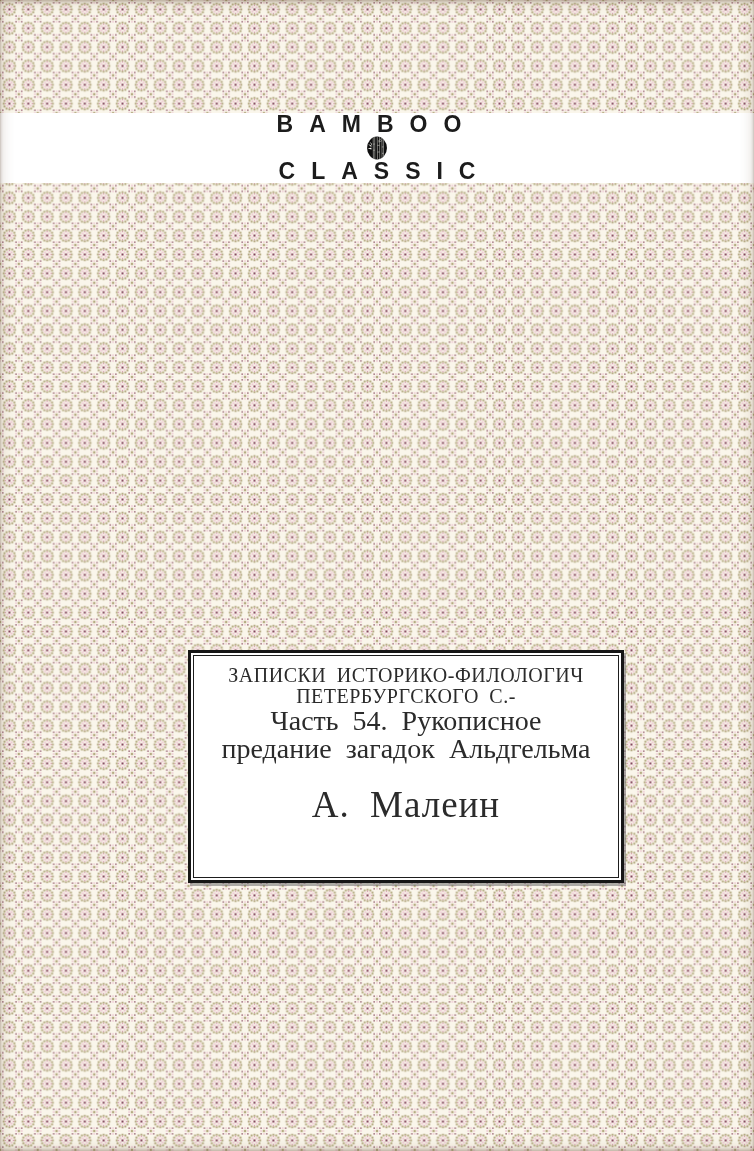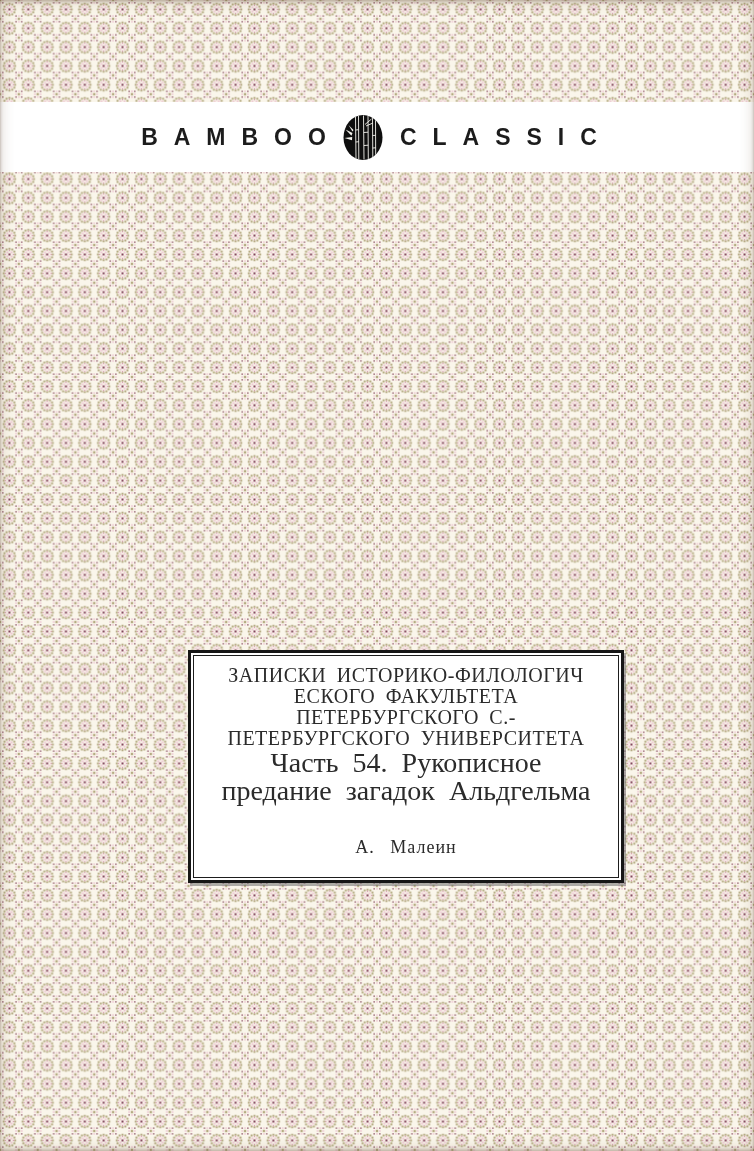--- a/index.html
+++ b/index.html
@@ -6,23 +6,23 @@
   .cover{
     position:relative;
     width:754px;height:1151px;
     overflow:hidden;
     background:#faf6eb;
     font-family:"Liberation Serif",serif;
   }
   .bg{position:absolute;left:0;top:0;display:block;}
   
   .band{
-    position:absolute;left:0;top:102px;width:754px;height:70px;
+    position:absolute;left:0;top:113px;width:754px;height:70px;
     background:#ffffff;
-    display:flex;align-items:center;justify-content:center;
+    display:flex;align-items:center;justify-content:center;flex-direction:column;
   }
   .brand{
     font-family:"Liberation Sans",sans-serif;
     font-weight:bold;
     font-size:23px;
     letter-spacing:16px;
     color:#1c1c1c;
     line-height:1;
     white-space:nowrap;
   }
@@ -56,21 +56,21 @@
     font-size:28px;
     line-height:28px;
     word-spacing:7px;
     white-space:nowrap;
   }
   .u{
     text-decoration-thickness:2px;
     text-underline-offset:3px;
   }
   .author{
-    font-size:18px;
+    font-size:37px;
     line-height:30px;
     letter-spacing:1px;
     word-spacing:10px;
     margin-top:27px;
   }
   .vignette{
     position:absolute;inset:0;
     box-shadow:inset 0 0 14px rgba(120,95,72,.30), inset 0 2px 3px rgba(100,75,50,.30), inset 0 -2px 3px rgba(100,75,50,.25);
     pointer-events:none;
   }
@@ -161,23 +161,21 @@
         </g>
       </g>
     </svg>
     <span class="brand brand-right">CLASSIC</span>
   </div>
 
   <div class="title-box">
     <div class="title-inner">
       <div class="faculty">
         <div>ЗАПИСКИ ИСТОРИКО-ФИЛОЛОГИЧ</div>
-        <div>ЕСКОГО ФАКУЛЬТЕТА</div>
         <div>ПЕТЕРБУРГСКОГО С.-</div>
-        <div>ПЕТЕРБУРГСКОГО УНИВЕРСИТЕТА</div>
       </div>
       <div class="part">Часть 54. Рукописное</div>
       <div class="part"><span>предание за</span><span class="u">гадок</span><span> Альдгельма</span></div>
       <div class="author">А. Малеин</div>
     </div>
   </div>
 
   <div class="vignette"></div>
 
 </div>

